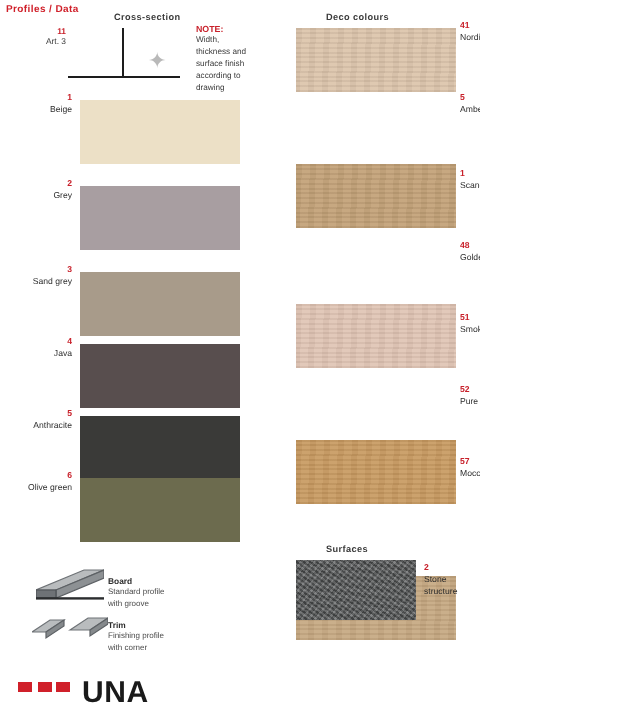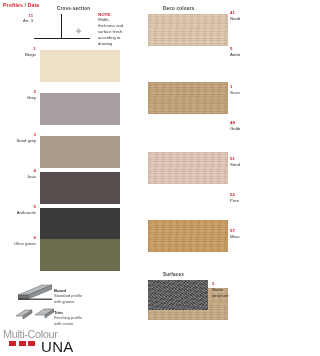--- a/index.html
+++ b/index.html
@@ -93,21 +93,21 @@
   
   .logo { position:absolute; left:3px; top:328px; width:120px; height:26px; }
   .logo-multi {
     position:absolute; left:0px; top:0px;
     font-size:11px; color:#9a9a9a; letter-spacing:-.4px;
   }
   .logo-dots { position:absolute; left:6px; top:13px; display:flex; gap:2.5px; }
   .logo-dots i { width:7px; height:5px; background:#d0202a; display:block; }
   .logo-una {
     position:absolute; left:38px; top:10px;
-    font-size:15px; font-weight:normal; color:#1a1a1a; letter-spacing:.3px;
+    font-size:15px; font-weight:bold; color:#1a1a1a; letter-spacing:.3px;
   }
 </style>
 </head>
 <body>
 
 <div class="sheet">
 
   <div class="hdr-title">Profiles / Data</div>
 
   <div class="section-head sh-uni">Cross-section</div>
@@ -187,21 +187,20 @@
   <svg class="profile p2" width="38" height="13" viewBox="0 0 38 13">
     <polygon points="0,9 9,3 16,3 7,9" fill="#b9bcbe" stroke="#6e7276" stroke-width=".6"></polygon>
     <polygon points="7,9 16,3 16,6 7,12" fill="#85898c" stroke="#5d6165" stroke-width=".6"></polygon>
     <polygon points="19,8 28,2 38,2 29,8" fill="#b9bcbe" stroke="#6e7276" stroke-width=".6"></polygon>
     <polygon points="29,8 38,2 38,5 29,11" fill="#85898c" stroke="#5d6165" stroke-width=".6"></polygon>
   </svg>
   <div class="prof-name pn2">Trim</div>
   <div class="prof-desc pd2" id="pd2">Finishing profile<br>with corner</div>
 
   <div class="logo">
-    <div class="logo-multi">Multi-Colour</div>
     <div class="logo-dots">
         <i></i>
         <i></i>
         <i></i>
       </div>
     <div class="logo-una">UNA</div>
   </div>
 
 </div>
 

